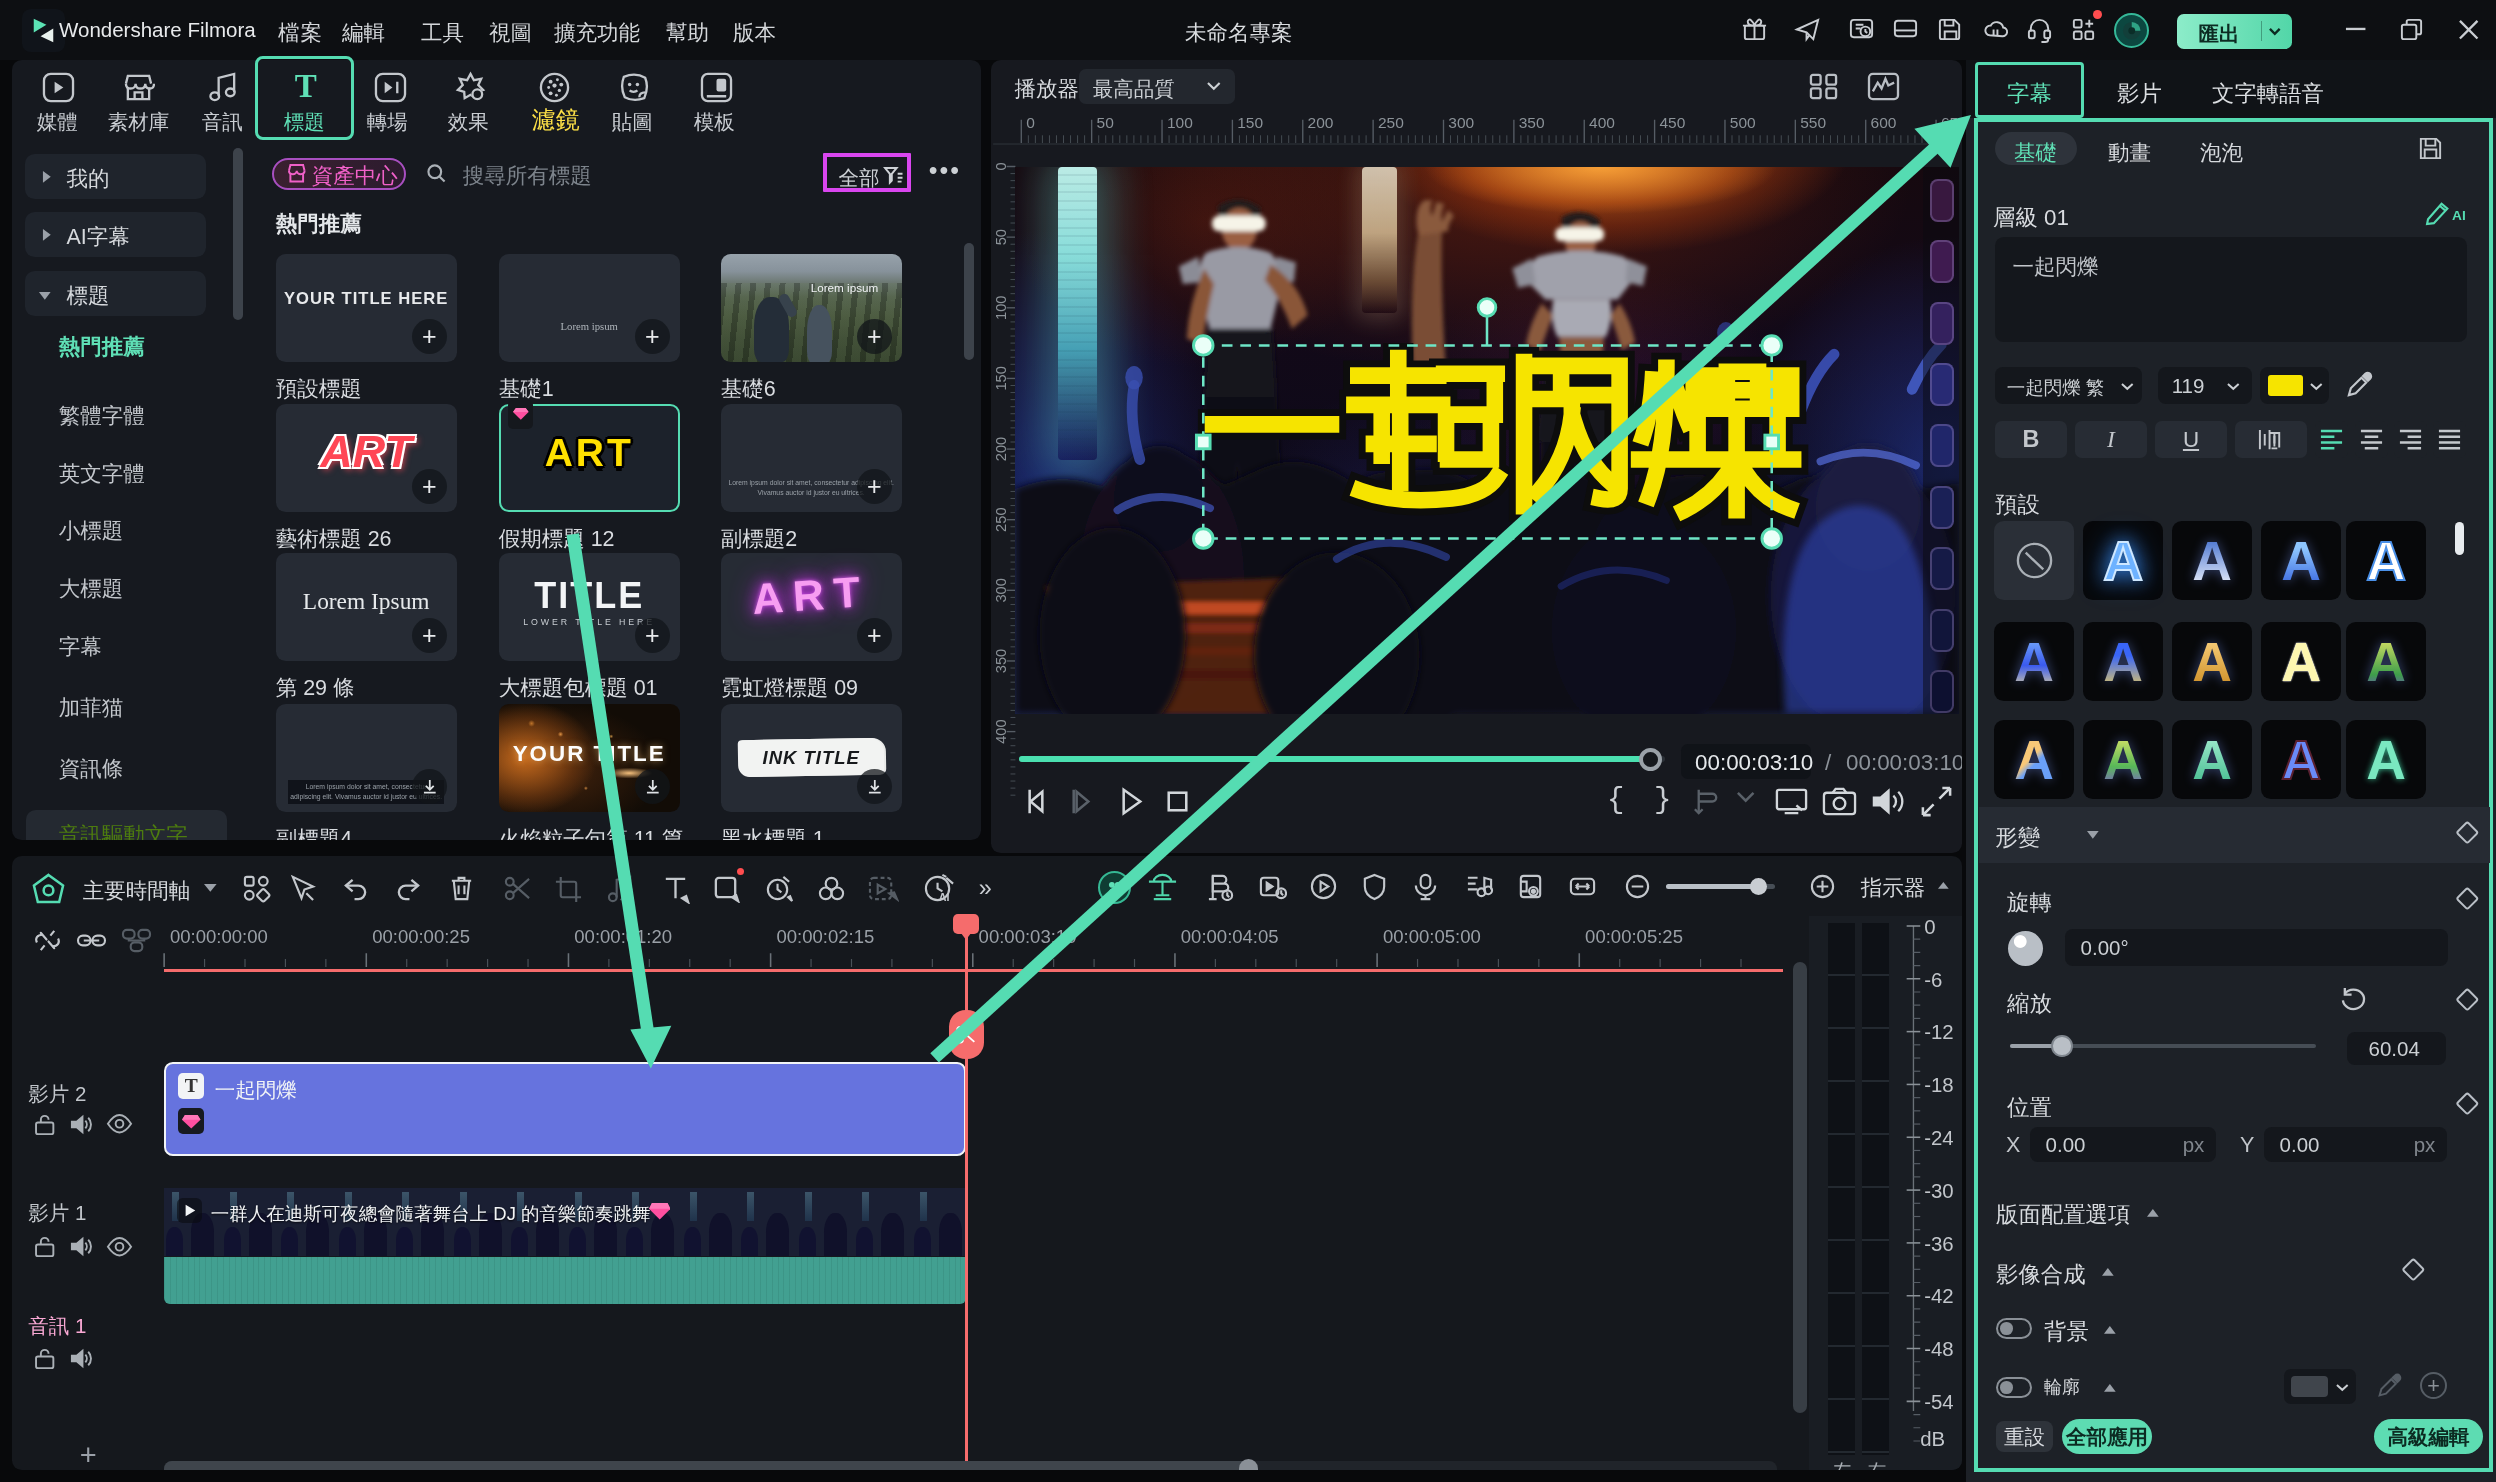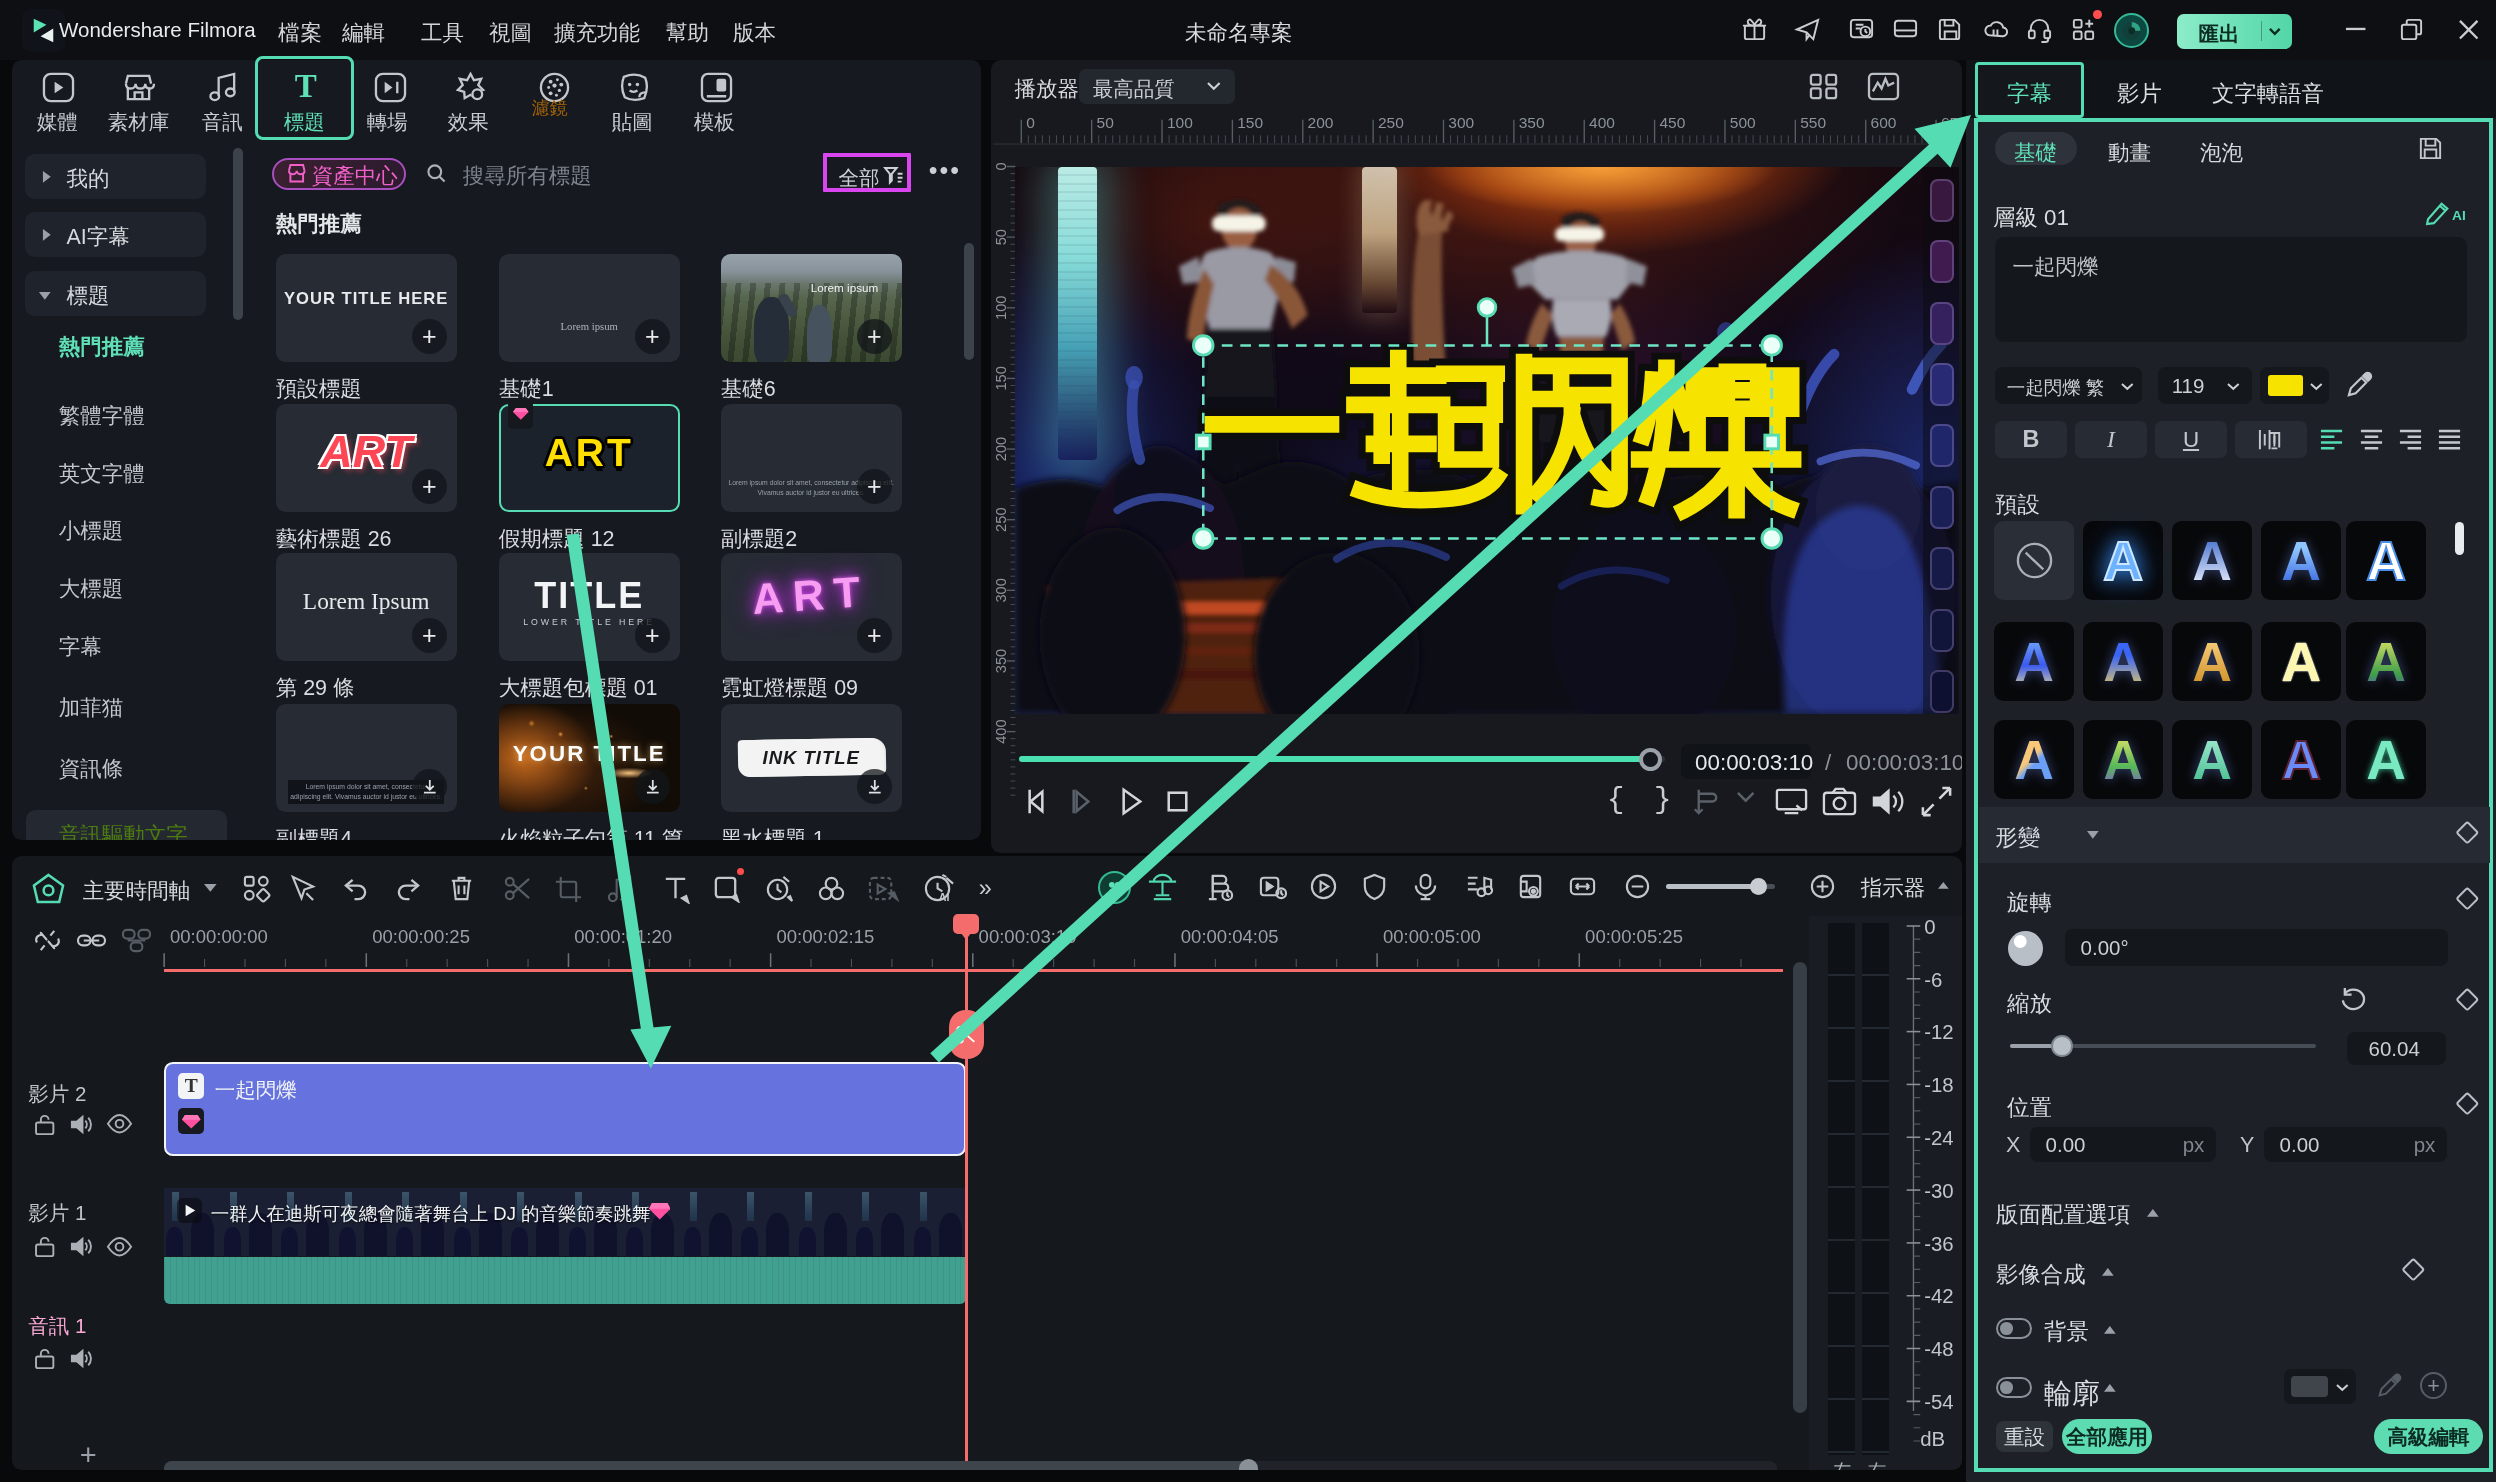--- a/index.html
+++ b/index.html
@@ -157,21 +157,21 @@
         <rect x="2" y="2" width="30" height="28" rx="6"></rect>
         <rect x="17" y="7" width="10" height="13" rx="2" fill="#c3c7cc" stroke="none"></rect>
         <path d="M7 25h20"></path>
       </svg>
     <div class="lbl" style="left:25px;top:48px;font-size:20.5px;color:#c9cdd2">媒體</div>
     <div class="lbl" style="left:96px;top:48px;font-size:20.5px;color:#c9cdd2">素材庫</div>
     <div class="lbl" style="left:190px;top:48px;font-size:20.5px;color:#c9cdd2">音訊</div>
     <div class="lbl" style="left:272px;top:48px;font-size:20.5px;color:#5fe0b6">標題</div>
     <div class="lbl" style="left:355px;top:48px;font-size:20.5px;color:#c9cdd2">轉場</div>
     <div class="lbl" style="left:436px;top:48px;font-size:20.5px;color:#c9cdd2">效果</div>
-    <div class="lbl" style="left:520px;top:36px;font-size:18px;color:#a16207">濾鏡</div>
+    <div class="lbl" style="left:520px;top:44px;font-size:24px;color:#fde047">濾鏡</div>
     <div class="lbl" style="left:600px;top:48px;font-size:20.5px;color:#c9cdd2">貼圖</div>
     <div class="lbl" style="left:682px;top:48px;font-size:20.5px;color:#c9cdd2">模板</div>
 
     <div class="abs" style="left:13.7px;top:94px;width:181px;height:45px;background:#1f242c;border-radius:9.8px">
       <svg class="ic" style="left:15.6px;top:14.6px" width="11.7" height="15.6" viewBox="0 0 12 16">
           <path d="M2 2l8 6-8 6z" fill="#9aa0a8"></path>
         </svg>
       <div class="lbl" style="left:41px;top:9.8px;font-size:21.5px;color:#d6d9dd">我的</div>
     </div>
     <div class="abs" style="left:13.7px;top:152px;width:181px;height:45px;background:#1f242c;border-radius:9.8px">
@@ -997,21 +997,21 @@
     <div class="abs tgl" style="left:30px;top:1258px">
         <div class="knob"></div>
       </div>
     <div class="lbl" style="left:78px;top:1256px;font-size:22.4px;color:#d9dce0">背景</div>
     <svg class="ic" style="left:137px;top:1265px" width="13.7" height="9.8" viewBox="0 0 14 10">
         <path d="M7 1l6 8H1z" fill="#9aa0a8"></path>
       </svg>
     <div class="abs tgl" style="left:30px;top:1317px">
         <div class="knob"></div>
       </div>
-    <div class="lbl" style="left:78px;top:1315px;font-size:28px;color:#d9dce0">輪廓</div>
+    <div class="lbl" style="left:78px;top:1315px;font-size:18px;color:#d9dce0">輪廓</div>
     <svg class="ic" style="left:137px;top:1323px" width="13.7" height="9.8" viewBox="0 0 14 10">
         <path d="M7 1l6 8H1z" fill="#9aa0a8"></path>
       </svg>
     <div class="abs" style="left:318px;top:1309px;width:72px;height:35px;background:#14171c;border-radius:6.8px">
       <div class="abs" style="left:6.8px;top:6.8px;width:37px;height:21.5px;background:#40454c;border-radius:3.9px"></div>
       <svg class="ic" style="left:51px;top:13.7px" width="14.6" height="9.8" viewBox="0 0 15 10">
           <path d="M2 2l5.5 5L13 2" stroke="#ccd0d4" stroke-width="2" fill="none"></path>
         </svg>
     </div>
     <svg class="ic" style="left:410px;top:1312px" width="27" height="27" viewBox="0 0 30 30" fill="none" stroke="#565d65" stroke-width="2.2">

